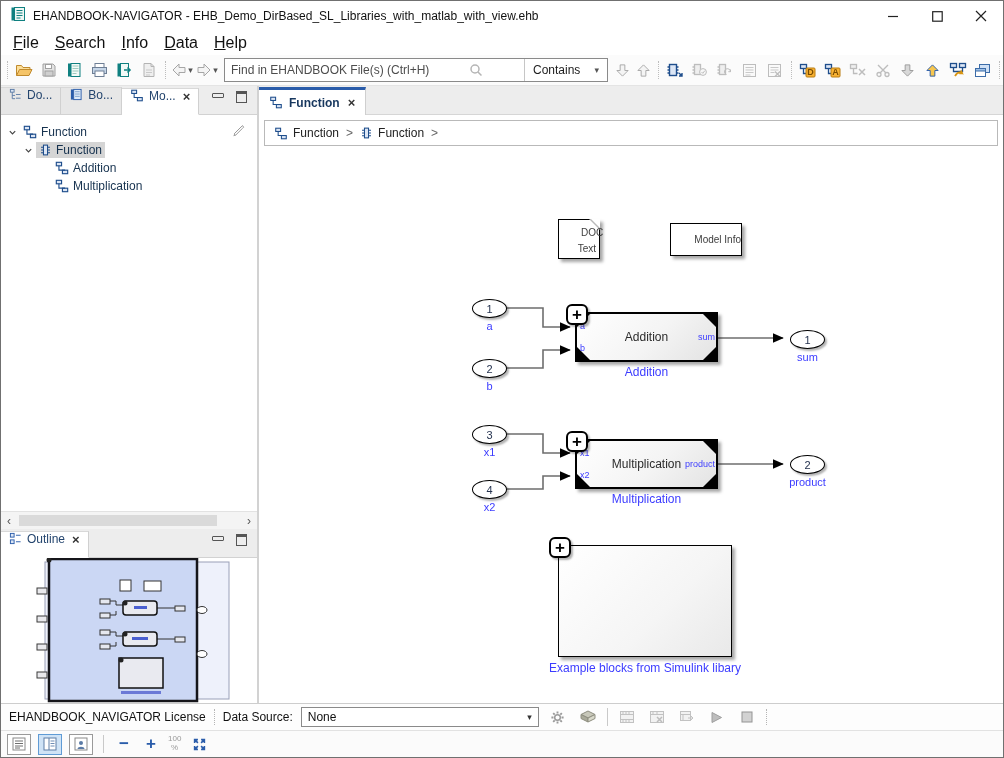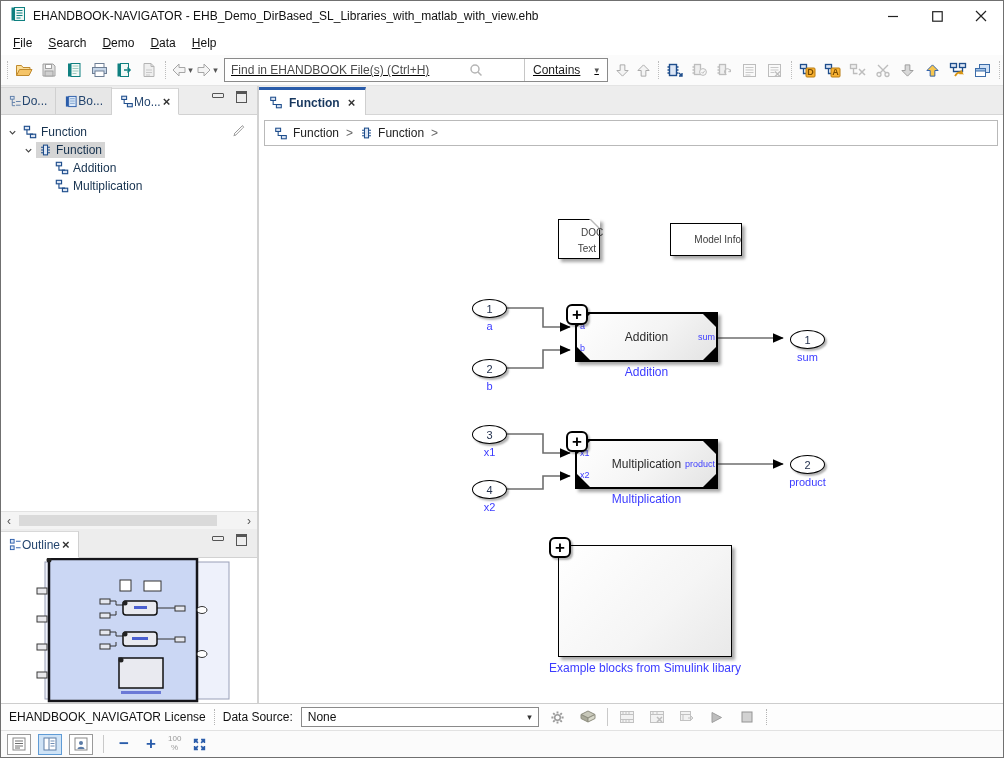--- a/index.html
+++ b/index.html
@@ -4,38 +4,38 @@
 <style>
   html,body{margin:0;padding:0;background:#e9e9e9;font-family:"Liberation Sans",sans-serif;}
   .window{width:1004px;height:758px;box-sizing:border-box;border:1px solid #707070;background:#fff;display:flex;flex-direction:column;overflow:hidden;}
   
   .titlebar{height:30px;display:flex;align-items:center;gap:7px;padding-left:9px;background:#fff;flex:none;}
   .title-text{font-size:12px;color:#111;}
   .win-controls{margin-left:auto;display:flex;height:100%;}
   .win-btn{width:44px;height:100%;display:flex;align-items:center;justify-content:center;}
   
   .menubar{height:24px;display:flex;align-items:center;padding-left:4px;background:#fff;flex:none;}
-  .menu-item{display:inline-block;padding:3px 8px;font-size:12px;color:#111;}
+  .menu-item{display:inline-block;padding:3px 8px;font-size:16px;color:#111;}
   .menu-item::first-letter{text-decoration:underline;}
   
   .toolbar{height:30px;display:flex;align-items:center;padding:0 3px;gap:1px;background:#fbfbfb;border-bottom:1px solid #e4e4e4;flex:none;}
   .tbtn{width:24px;height:24px;display:flex;align-items:center;justify-content:center;flex:none;position:relative;}
   .tbtn.narrow{width:20px;}
   .tsep{border-left:1px dotted #bdbdbd;height:18px;margin:0 3px;flex:none;}
   .caret{font-size:9px;color:#555;margin-left:1px;}
-  .search-group{display:flex;align-items:center;height:22px;border:1px solid #8a8a8a;background:#fff;margin:0 4px;flex:none;text-decoration:underline;}
+  .search-group{display:flex;align-items:center;height:22px;border:1px solid #8a8a8a;background:#fff;margin:0 4px;flex:none;}
   .search-input{border:none;outline:none;width:228px;font-size:12px;padding:0 6px;font-family:"Liberation Sans",sans-serif;color:#222;}
   .search-input::placeholder{color:#4d4d4d;opacity:1;}
   .mag{width:22px;display:flex;justify-content:center;}
   .contains-box{display:flex;align-items:center;gap:13px;padding:0 8px;height:100%;border-left:1px solid #c6c6c6;font-size:12px;color:#1c1c1c;margin-left:37px;}
   
   .content{flex:1;display:flex;min-height:0;}
   .left-col{width:256px;flex:none;display:flex;flex-direction:column;border-right:2px solid #d2d2d2;background:#fff;}
   .panel-tabs{height:28px;background:#ededed;border-bottom:1px solid #d2d2d2;display:flex;align-items:flex-end;flex:none;position:relative;}
-  .ptab{height:27px;box-sizing:border-box;display:flex;align-items:center;padding:0 8px;font-size:12px;color:#24456e;background:#e7e7e7;border-right:1px solid #d0d0d0;border-top:1px solid #d8d8d8;}
+  .ptab{height:27px;box-sizing:border-box;display:flex;gap:5px;padding:0 8px;font-size:12px;color:#24456e;background:#e7e7e7;border-right:1px solid #d0d0d0;border-top:1px solid #d8d8d8;}
   .ptab.active{background:#fff;margin-bottom:-1px;border-bottom:1px solid #fff;}
   .tab-close{font-size:13px;font-weight:bold;color:#333;margin-left:2px;}
   .panel-minmax{margin-left:auto;display:flex;gap:12px;padding:5px 10px 0 0;align-self:flex-start;}
   .ico-min{width:10px;height:3px;border:1px solid #555;border-radius:1px;margin-top:2px;}
   .ico-max{width:9px;height:8px;border:1px solid #555;border-top:3px solid #555;}
   .tree-panel{flex:1;position:relative;background:#fff;padding-top:8px;font-size:12px;overflow:hidden;}
   .tree-row{display:flex;align-items:center;height:18px;color:#16324f;}
   .chev{width:15px;display:flex;justify-content:center;flex:none;}
   .row-core{display:flex;align-items:center;gap:4px;padding:1px 3px;white-space:nowrap;}
   .tree-row.selected .row-core{background:#d5d5d5;}
@@ -118,21 +118,21 @@
           <svg width="12" height="12">
             <path d="M1 1 L11 11 M11 1 L1 11" stroke="#222" stroke-width="1.2"></path>
           </svg>
         </span>
     </div>
   </div>
 
   <div class="menubar">
     <span class="menu-item">File</span>
     <span class="menu-item">Search</span>
-    <span class="menu-item">Demo</span>
+    <span class="menu-item">Info</span>
     <span class="menu-item">Data</span>
     <span class="menu-item">Help</span>
   </div>
 
   <div class="toolbar">
     <span class="tsep"></span>
     <span class="tbtn">
         <svg width="18" height="16" viewBox="0 0 18 16">
           <path d="M1.5 13.5 v-10 h5 l1.5 2 h7 v2" fill="#fcdf9a" stroke="#c08a2d"></path>
           <path d="M1.5 13.5 l3-6 h12.5 l-3 6 z" fill="#f5c468" stroke="#c08a2d"></path>

